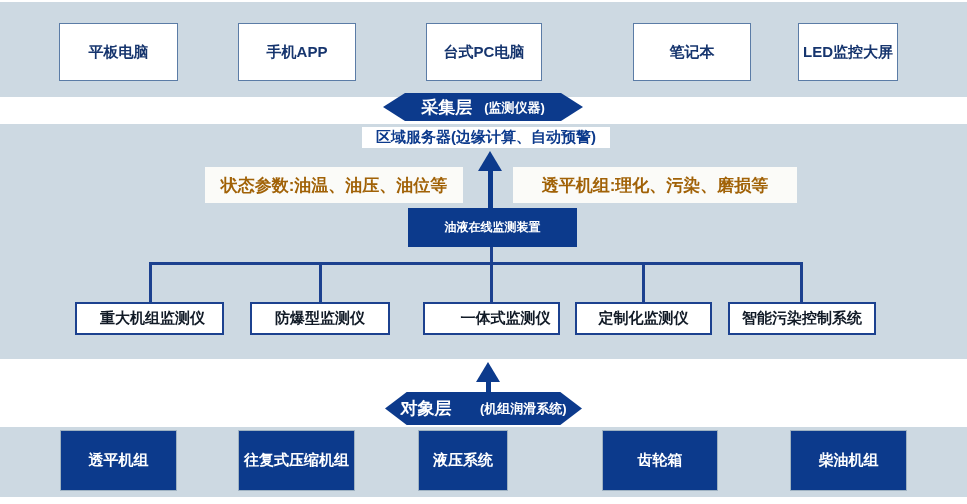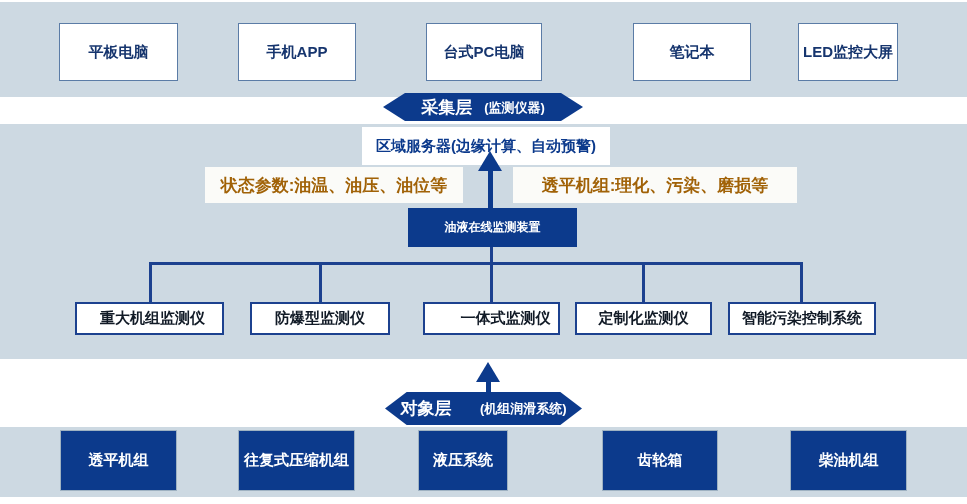--- a/index.html
+++ b/index.html
@@ -20,21 +20,21 @@
 
   
   .banner{position:absolute;background:#0c3a8c;color:#ffffff;display:flex;align-items:baseline;justify-content:center;gap:12px;
           clip-path:polygon(11% 0%,89% 0%,100% 50%,89% 100%,11% 100%,0% 50%);}
   .banner .t{font-weight:bold;font-size:17px;line-height:1;}
   .banner .s{font-weight:bold;font-size:13px;line-height:1;}
   .banner-collect{left:383px;top:93px;width:200px;height:28px;align-items:center;}
   .banner-object{left:385px;top:392px;width:197px;height:33px;align-items:center;}
 
   
-  .server{left:362px;top:127px;width:248px;height:38px;background:#ffffff;
+  .server{left:362px;top:127px;width:248px;height:21px;background:#ffffff;
           color:#0c3a8c;font-weight:bold;font-size:15px;}
 
   
   .plabel{top:167px;height:36px;background:#fbfbf8;color:#a16207;font-weight:bold;font-size:17px;}
   .plabel-left{left:205px;width:258px;}
   .plabel-right{left:513px;width:284px;}
 
   
   .device{left:408px;top:208px;width:169px;height:39px;background:#0c3a8c;
           color:#ffffff;font-weight:bold;font-size:12px;}

